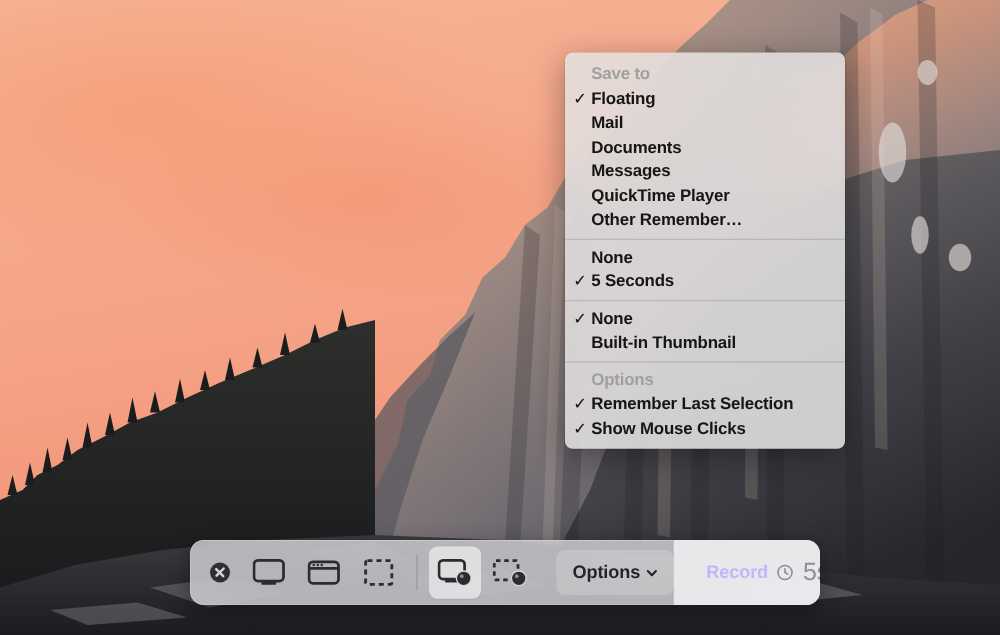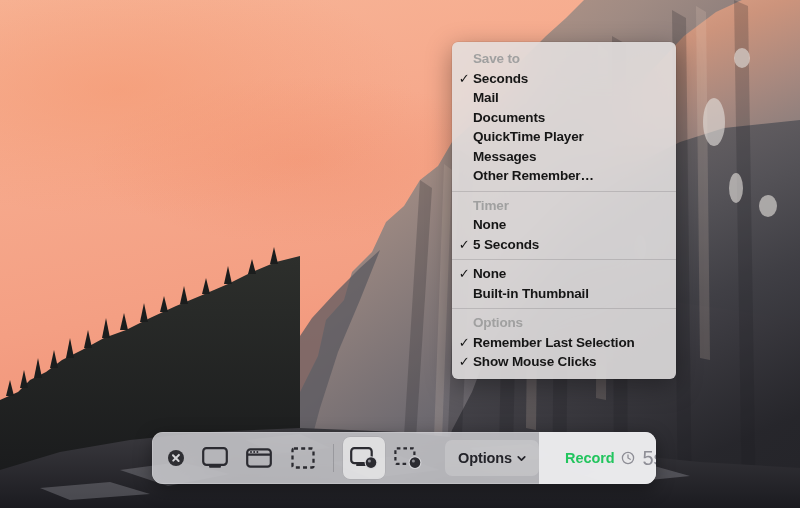--- a/index.html
+++ b/index.html
@@ -81,21 +81,21 @@
   .chev { width:9px; height:9px; display:block; }
 
   .tb-record {
     margin-left:auto;
     align-self:stretch;
     display:flex; align-items:center; justify-content:center; gap:7px;
     padding:0 26px;
     background:rgba(246,246,248,0.78);
     flex:0 0 auto;
   }
-  .tb-record .label { font-size:14.5px; font-weight:bold; color:#22c55e; letter-spacing:-.1px; }
+  .tb-record .label { font-size:14.5px; font-weight:bold; color:#c4b5fd; letter-spacing:-.1px; }
   .tb-record .secs  { font-size:20px; color:#8e8e96; letter-spacing:-.1px; }
   .timer-ico { width:14px; height:14px; display:block; }
 
   
   #options-menu {
     position:absolute;
     left:452px; top:42px;
     width:224px;
     padding:6px 0 7px 0;
     border-radius:6px;
@@ -242,28 +242,27 @@
       <g opacity=".22" fill="#d6d2cf">
         <path d="M246,440 L300,434 L330,448 L276,454 Z"></path>
         <path d="M470,448 L530,444 L556,458 L498,462 Z"></path>
       </g>
     </svg>
   </div>
 </div>
 
 <div id="options-menu">
     <div class="mi header">Save to</div>
-    <div class="mi"><span class="tick">✓</span><span>Seconds</span></div>
+    <div class="mi"><span class="tick">✓</span><span>Floating</span></div>
     <div class="mi"><span class="tick"></span><span>Mail</span></div>
     <div class="mi"><span class="tick"></span><span>Documents</span></div>
+    <div class="mi"><span class="tick"></span><span>Messages</span></div>
     <div class="mi"><span class="tick"></span><span>QuickTime Player</span></div>
-    <div class="mi"><span class="tick"></span><span>Messages</span></div>
     <div class="mi"><span class="tick"></span><span>Other Remember…</span></div>
     <div class="msep"></div>
-    <div class="mi header">Timer</div>
     <div class="mi"><span class="tick"></span><span>None</span></div>
     <div class="mi"><span class="tick">✓</span><span>5 Seconds</span></div>
     <div class="msep"></div>
     <div class="mi"><span class="tick">✓</span><span>None</span></div>
     <div class="mi"><span class="tick"></span><span>Built-in Thumbnail</span></div>
     <div class="msep"></div>
     <div class="mi header">Options</div>
     <div class="mi"><span class="tick">✓</span><span>Remember Last Selection</span></div>
     <div class="mi"><span class="tick">✓</span><span>Show Mouse Clicks</span></div>
   </div>

